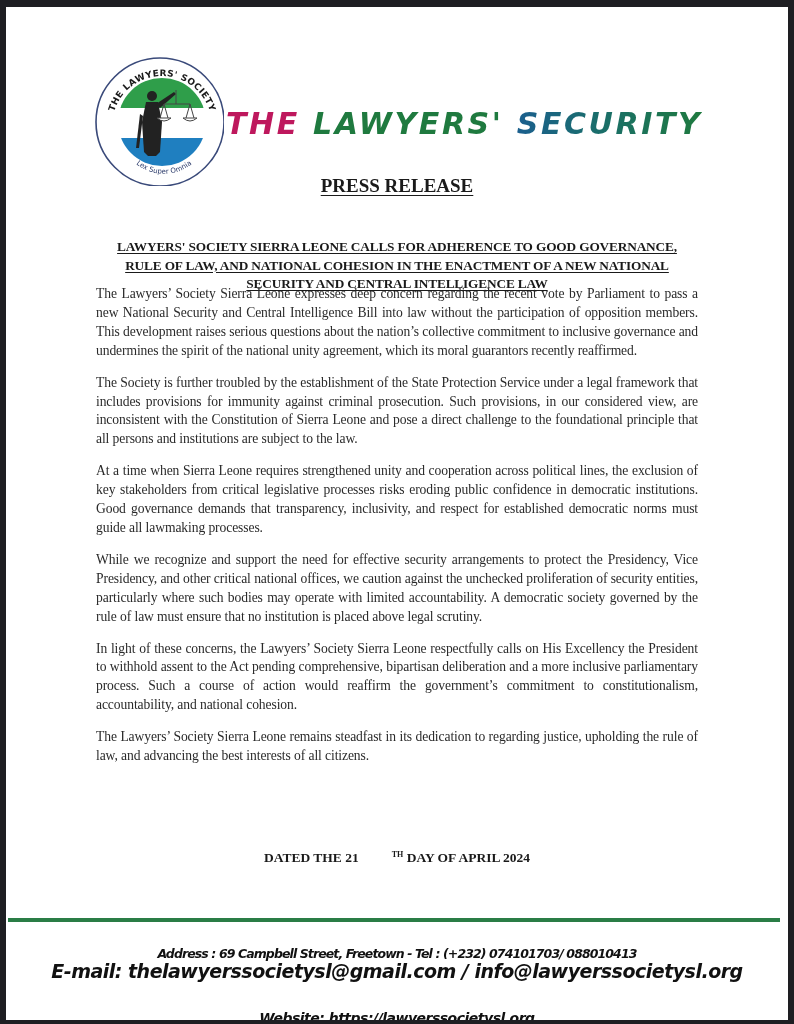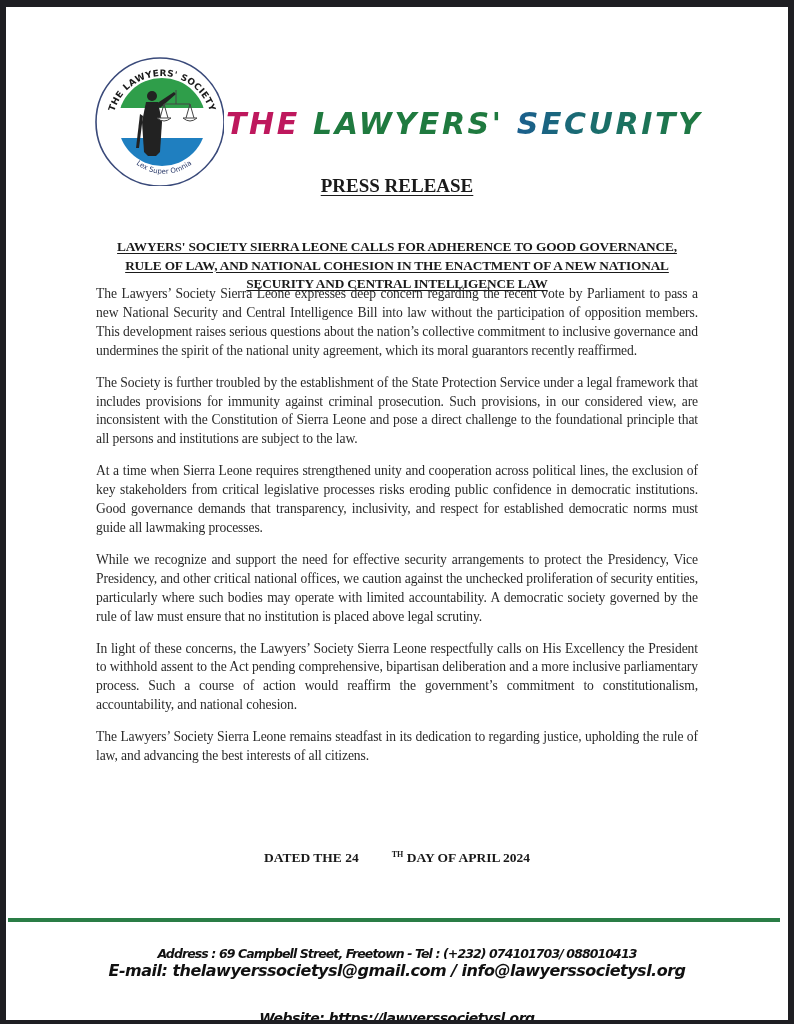--- a/index.html
+++ b/index.html
@@ -93,21 +93,21 @@
   .footer {
     position: absolute;
     left: 0; right: 0; top: 938px;
     text-align: center;
     font-family: "DejaVu Sans", sans-serif;
     font-weight: bold;
     font-style: italic;
     color: #111111;
   }
   .footer .line1 { font-size: 12.5px; line-height: 17px; letter-spacing: -0.9px; }
-  .footer .line2 { font-size: 16px; line-height: 18px; letter-spacing: -0.5px; }
+  .footer .line2 { font-size: 19px; line-height: 18px; letter-spacing: -0.5px; }
   .footer .line3 { font-size: 14px; line-height: 18px; letter-spacing: -0.5px; margin-top: 29px; }
 </style>
 </head>
 <body>
 
 <div class="page">
 
   <svg class="logo" viewBox="0 0 134 134" xmlns="http://www.w3.org/2000/svg">
     <defs>
       <clipPath id="inner">
@@ -160,21 +160,21 @@
 
   <div class="body">
     <p>The Lawyers’ Society Sierra Leone expresses deep concern regarding the recent vote by Parliament to pass a new National Security and Central Intelligence Bill into law without the participation of opposition members. This development raises serious questions about the nation’s collective commitment to inclusive governance and undermines the spirit of the national unity agreement, which its moral guarantors recently reaffirmed.</p>
     <p>The Society is further troubled by the establishment of the State Protection Service under a legal framework that includes provisions for immunity against criminal prosecution. Such provisions, in our considered view, are inconsistent with the Constitution of Sierra Leone and pose a direct challenge to the foundational principle that all persons and institutions are subject to the law.</p>
     <p>At a time when Sierra Leone requires strengthened unity and cooperation across political lines, the exclusion of key stakeholders from critical legislative processes risks eroding public confidence in democratic institutions. Good governance demands that transparency, inclusivity, and respect for established democratic norms must guide all lawmaking processes.</p>
     <p>While we recognize and support the need for effective security arrangements to protect the Presidency, Vice Presidency, and other critical national offices, we caution against the unchecked proliferation of security entities, particularly where such bodies may operate with limited accountability. A democratic society governed by the rule of law must ensure that no institution is placed above legal scrutiny.</p>
     <p>In light of these concerns, the Lawyers’ Society Sierra Leone respectfully calls on His Excellency the President to withhold assent to the Act pending comprehensive, bipartisan deliberation and a more inclusive parliamentary process. Such a course of action would reaffirm the government’s commitment to constitutionalism, accountability, and national cohesion.</p>
     <p>The Lawyers’ Society Sierra Leone remains steadfast in its dedication to regarding justice, upholding the rule of law, and advancing the best interests of all citizens.</p>
   </div>
 
-  <div class="dated"><span>DATED THE 24</span><sup>TH</sup><span> DAY OF APRIL 2024</span></div>
+  <div class="dated"><span>DATED THE 21</span><sup>TH</sup><span> DAY OF APRIL 2024</span></div>
 
   <div class="rule"></div>
 
   <div class="footer">
     <div class="line1">Address : 69 Campbell Street, Freetown - Tel : (+232) 074101703/ 088010413</div>
     <div class="line2">E-mail: thelawyerssocietysl@gmail.com / info@lawyerssocietysl.org</div>
     <div class="line3">Website: https://lawyerssocietysl.org</div>
   </div>
 
 </div>

